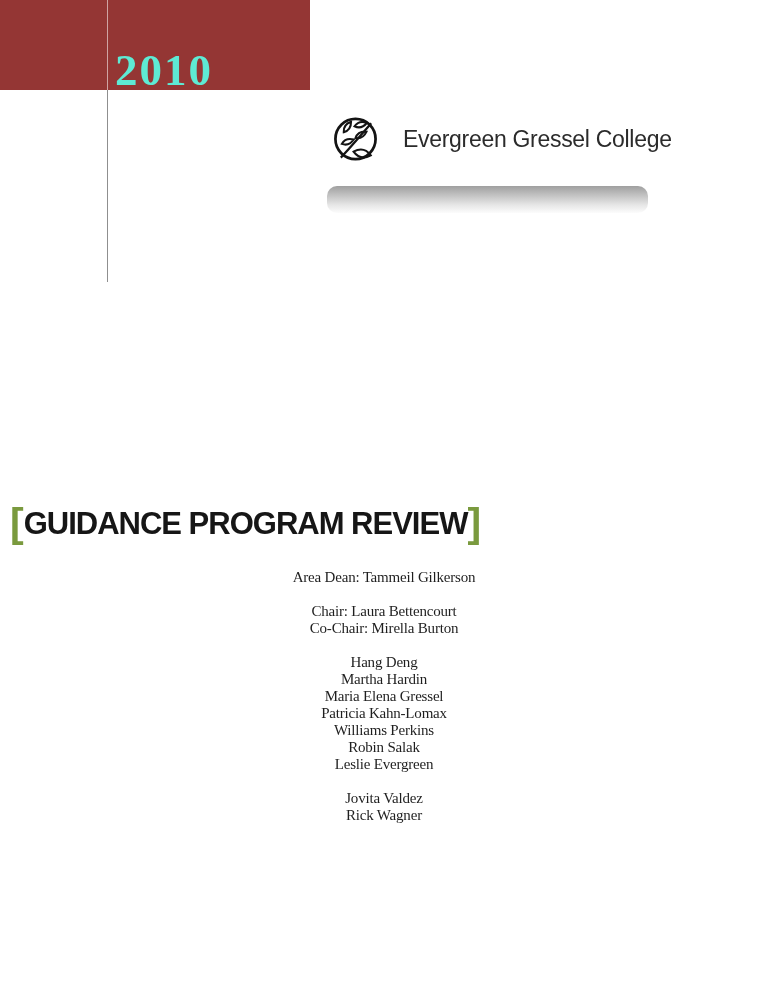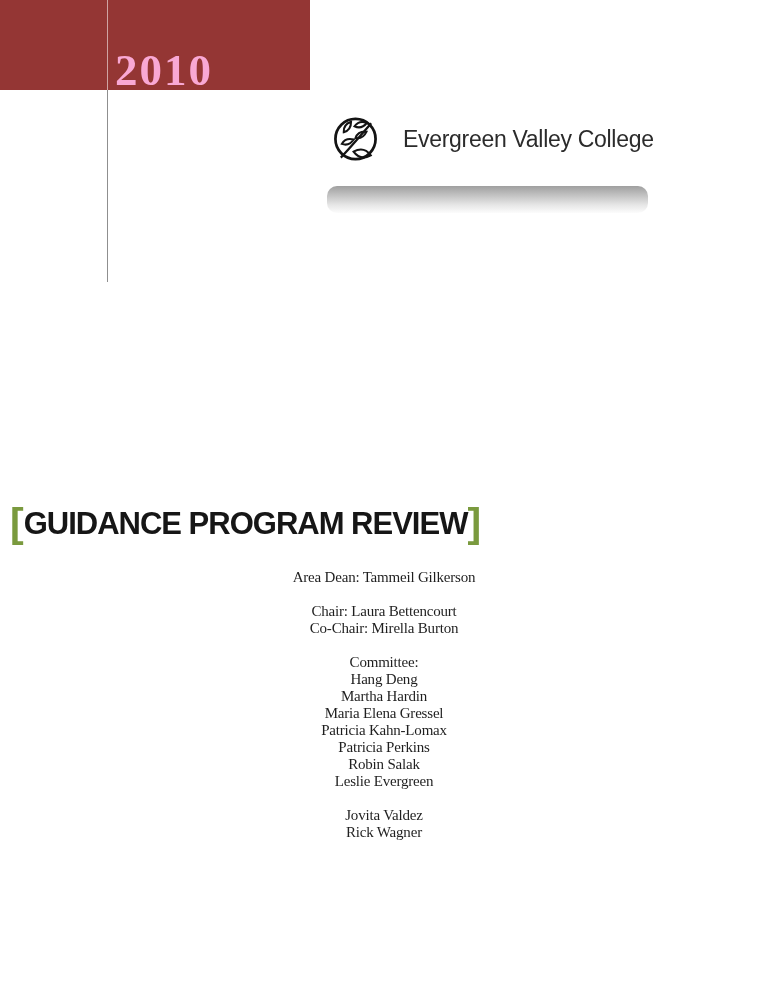--- a/index.html
+++ b/index.html
@@ -16,21 +16,21 @@
     position:absolute;left:0;top:0;
     width:310px;height:90px;
     background:#943634;
   }
   .year-text{
     position:absolute;left:115px;bottom:-3px;
     font-family:"Liberation Serif", serif;
     font-weight:bold;
     font-size:45px;line-height:1;
     letter-spacing:2px;
-    color:#f9a8d4;
+    color:#5eead4;
   }
 
   
   .vrule-top{
     position:absolute;left:107px;top:0;
     width:1px;height:90px;
     background:rgba(255,255,255,0.55);
   }
   .vrule{
     position:absolute;left:107px;top:90px;
@@ -110,41 +110,40 @@
   <div class="logo-row">
     <svg class="leaf-mark" viewBox="0 0 48 48" fill="none" xmlns="http://www.w3.org/2000/svg">
       <circle cx="24" cy="24" r="20.5" stroke="#141414" stroke-width="2.8"></circle>
       <path d="M9,43 C16,36 28,22 40,8" stroke="#141414" stroke-width="2.3"></path>
       <path d="M0,0 Q6,-5 13,0 Q6,5 0,0 Z" transform="translate(12,17) rotate(-55)" stroke="#141414" stroke-width="2.1"></path>
       <path d="M0,0 Q6,-5 13,0 Q6,5 0,0 Z" transform="translate(23,11) rotate(-15)" stroke="#141414" stroke-width="2.1"></path>
       <path d="M0,0 Q6,-5 13,0 Q6,5 0,0 Z" transform="translate(10,29) rotate(-20)" stroke="#141414" stroke-width="2.1"></path>
       <path d="M0,0 Q6,-5 13,0 Q6,5 0,0 Z" transform="translate(24,23) rotate(-30)" stroke="#141414" stroke-width="2.1"></path>
       <path d="M0,0 Q9,-8 18,0 Q9,8 0,0 Z" transform="translate(22,37) rotate(12)" stroke="#141414" stroke-width="2.1"></path>
     </svg>
-    <div class="college-name">Evergreen Valley College</div>
+    <div class="college-name">Evergreen Gressel College</div>
   </div>
 
   <div class="gloss-bar"></div>
 
   <div class="doc-title">
     <span class="bracket">[</span><span>GUIDANCE PROGRAM REVIEW</span><span class="bracket">]</span>
   </div>
 
   <div class="credits">
     <div class="line">Area Dean: Tammeil Gilkerson</div>
     <div class="blank"></div>
     <div class="line">Chair:  Laura Bettencourt</div>
     <div class="line">Co-Chair:  Mirella Burton</div>
     <div class="blank"></div>
-    <div class="line">Committee:</div>
     <div class="line">Hang Deng</div>
     <div class="line">Martha Hardin</div>
     <div class="line">Maria Elena Gressel</div>
     <div class="line">Patricia Kahn-Lomax</div>
-    <div class="line">Patricia Perkins</div>
+    <div class="line">Williams Perkins</div>
     <div class="line">Robin Salak</div>
     <div class="line">Leslie Evergreen</div>
     <div class="blank"></div>
     <div class="line">Jovita Valdez</div>
     <div class="line">Rick Wagner</div>
   </div>
 
 </div>
 
 </body></html>

